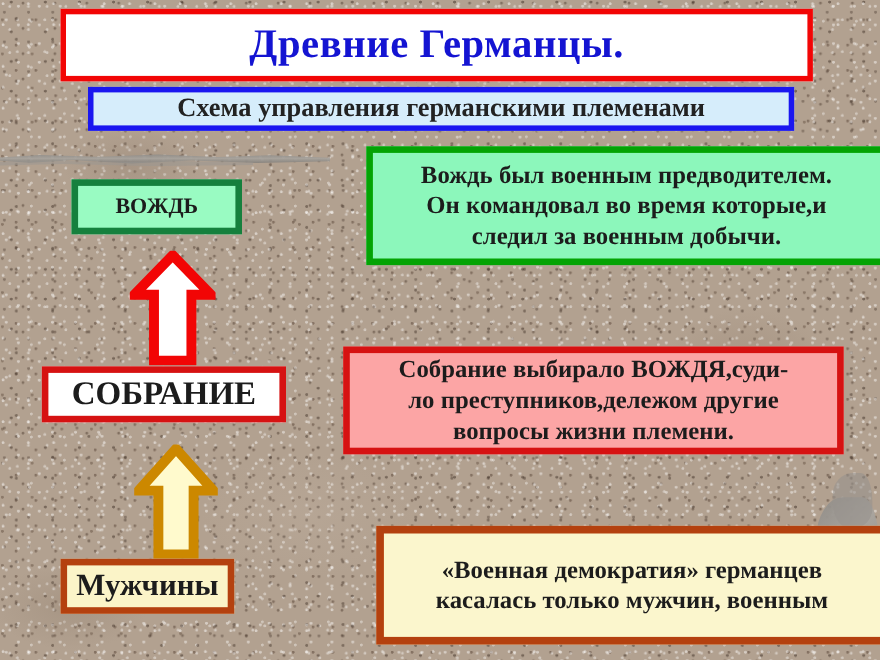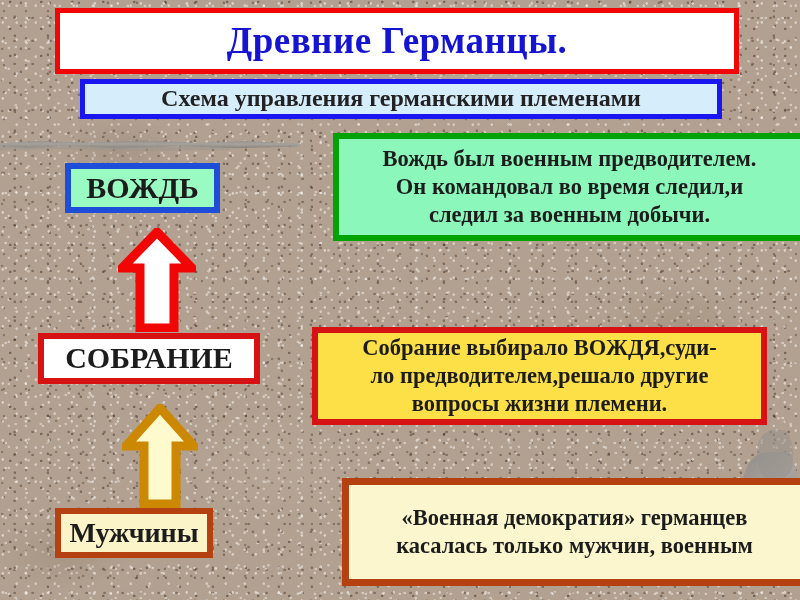--- a/index.html
+++ b/index.html
@@ -124,44 +124,44 @@
     left: 80px; top: 79px; width: 642px; height: 40px;
     background: #d6edfb;
     border: 5px solid #1a16f0;
     color: #222222;
     font-size: 24px;
   }
 
   #chief-box {
     left: 65px; top: 163px; width: 155px; height: 50px;
     background: #99fbc2;
-    border: 6px solid #1d4ed8;
-    font-size: 30px;
+    border: 6px solid #15803d;
+    font-size: 20px;
   }
 
   #chief-desc-box {
     left: 294px; top: 133px; width: 473px; height: 108px;
     background: #8cf7bb;
     border: 6px solid #04a304;
     font-size: 22.5px;
     padding: 2px 6px;
     line-height: 1.24;
     margin-left: 39px;
   }
 
   #assembly-box {
     left: 38px; top: 333px; width: 222px; height: 51px;
     background: #ffffff;
     border: 6px solid #d61212;
     font-size: 30px;
   }
 
   #assembly-desc-box {
-    left: 312px; top: 327px; width: 455px; height: 98px;
-    background: #fde047;
+    left: 312px; top: 315px; width: 455px; height: 98px;
+    background: #fca5a5;
     border: 6px solid #d61212;
     font-size: 22.5px;
     padding: 2px 6px;
     line-height: 1.24;
   }
 
   #men-box {
     left: 55px; top: 508px; width: 158px; height: 50px;
     background: #fbf4c8;
     border: 6px solid #b4410f;
@@ -206,35 +206,35 @@
   <div class="box" id="subtitle-box">
     <span class="line">Схема управления германскими племенами</span>
   </div>
 
   <div class="box" id="chief-box">
     <span class="line">ВОЖДЬ</span>
   </div>
 
   <div class="box" id="chief-desc-box">
     <span class="line">Вождь был военным предводителем.</span>
-    <span class="line">Он командовал во время следил,и</span>
+    <span class="line">Он командовал во время которые,и</span>
     <span class="line">следил за военным добычи.</span>
   </div>
 
   <svg class="arrow" id="arrow-chief" viewBox="0 0 78 104">
     <polygon points="39,4 74,40 56,40 56,100 22,100 22,40 4,40" fill="#ffffff" stroke="#f20505" stroke-width="9" stroke-linejoin="miter"></polygon>
   </svg>
 
   <div class="box" id="assembly-box">
     <span class="line">СОБРАНИЕ</span>
   </div>
 
   <div class="box" id="assembly-desc-box">
     <span class="line">Собрание выбирало ВОЖДЯ,суди-</span>
-    <span class="line">ло предводителем,решало другие</span>
+    <span class="line">ло преступников,дележом другие</span>
     <span class="line">вопросы жизни племени.</span>
   </div>
 
   <svg class="arrow" id="arrow-assembly" viewBox="0 0 76 104">
     <polygon points="38,4 72,42 54,42 54,100 22,100 22,42 4,42" fill="#fffacd" stroke="#cc8800" stroke-width="9" stroke-linejoin="miter"></polygon>
   </svg>
 
   <div class="box" id="men-box">
     <span class="line">Мужчины</span>
   </div>

